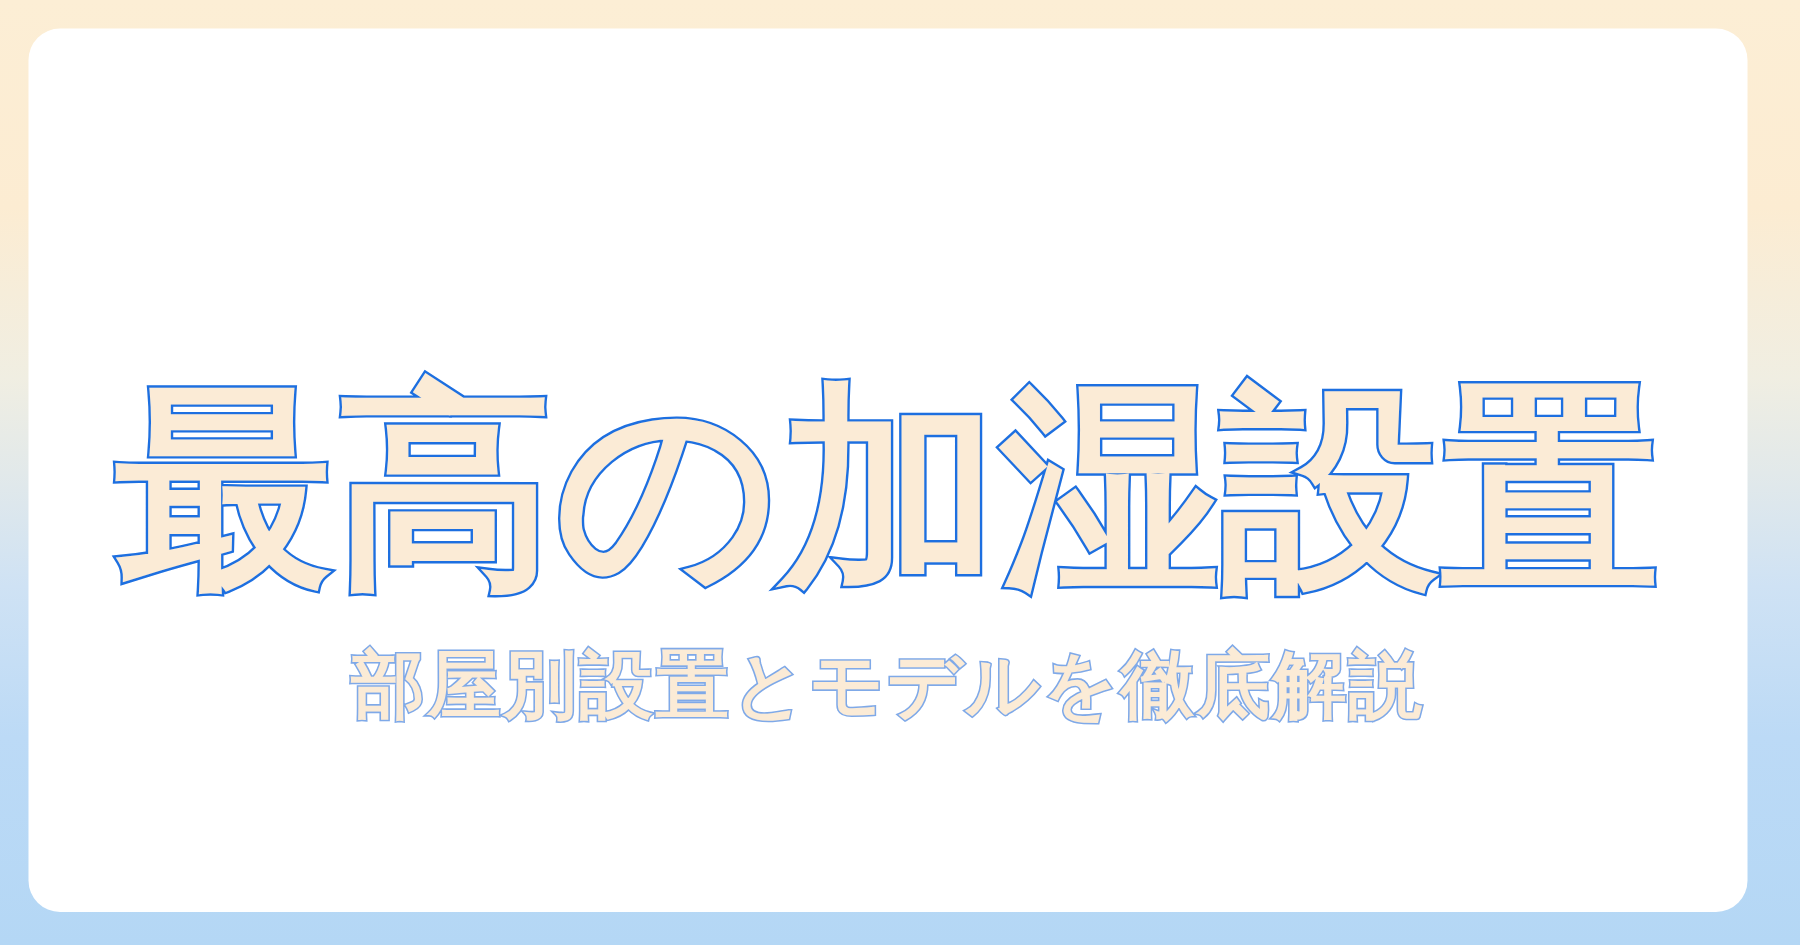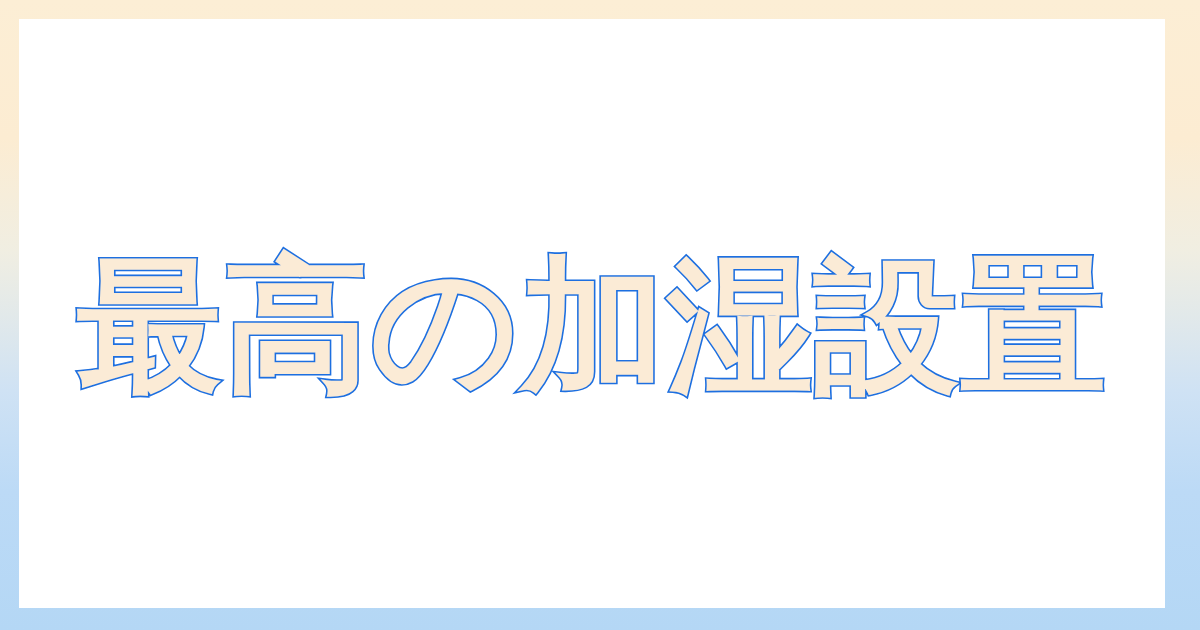--- a/index.html
+++ b/index.html
@@ -34,20 +34,21 @@
     left: 19px;
     top: 19px;
     width: 1146px;
     height: 589px;
     background: #ffffff;
     box-sizing: border-box;
     display: flex;
     flex-direction: column;
     align-items: center;
     justify-content: flex-start;
+    border-radius: 21px;
   }
 
   #title-wrap {
     position: absolute;
     left: 0;
     top: 128px;
     width: 100%;
     text-align: center;
   }
 
@@ -91,16 +92,19 @@
 <body>
 
 <div id="banner">
 
   <div id="card" style="background: rgb(255, 255, 255);">
 
     <div id="title-wrap">
       <h1 id="title" style="color: rgb(251, 235, 214); -webkit-text-stroke: 3.2px rgb(29, 111, 224); font-size: 146px;">最高の加湿設置</h1>
     </div>
 
+    <div id="subtitle-wrap">
+      <h2 id="subtitle" style="color: rgb(251, 235, 214); -webkit-text-stroke: 2.1px rgb(127, 169, 232); font-size: 49px;">部屋別設置とモデルを徹底解説</h2>
+    </div>
 
   </div>
 
 </div>
 
 </body></html>

